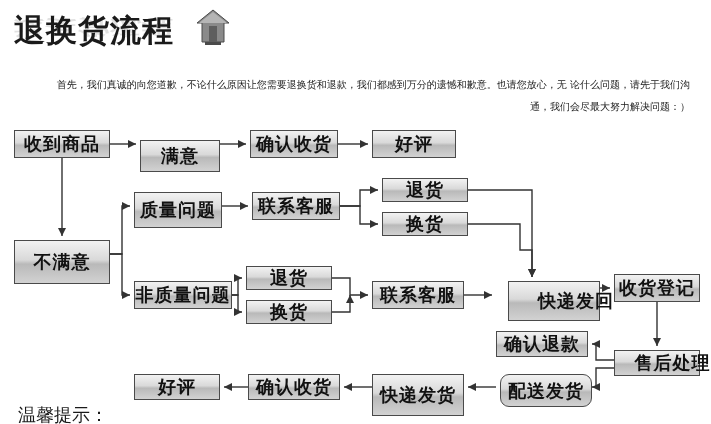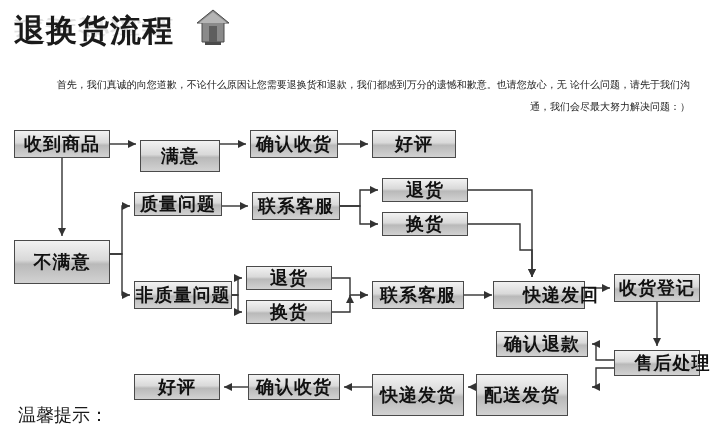--- a/index.html
+++ b/index.html
@@ -130,33 +130,33 @@
 
       <path d="M248,387 L224,387"></path>
     </g>
   </svg>
 
   <div id="nodes">
       <div class="box" style="left: 14px; top: 130px; width: 96px; height: 28px;">收到商品</div>
       <div class="box" style="left: 140px; top: 140px; width: 80px; height: 32px;">满意</div>
       <div class="box" style="left: 250px; top: 130px; width: 88px; height: 28px;">确认收货</div>
       <div class="box" style="left: 372px; top: 130px; width: 84px; height: 28px;">好评</div>
-      <div class="box" style="left: 134px; top: 192px; width: 88px; height: 24px;">质量问题</div>
+      <div class="box" style="left: 134px; top: 192px; width: 88px; height: 36px;">质量问题</div>
       <div class="box" style="left: 252px; top: 192px; width: 88px; height: 28px;">联系客服</div>
       <div class="box" style="left: 382px; top: 178px; width: 86px; height: 24px;">退货</div>
       <div class="box" style="left: 382px; top: 212px; width: 86px; height: 24px;">换货</div>
       <div class="box" style="left: 14px; top: 240px; width: 96px; height: 44px;">不满意</div>
       <div class="box" style="left: 134px; top: 281px; width: 98px; height: 28px;">非质量问题</div>
       <div class="box" style="left: 246px; top: 266px; width: 86px; height: 24px;">退货</div>
       <div class="box" style="left: 246px; top: 300px; width: 86px; height: 24px;">换货</div>
       <div class="box" style="left: 372px; top: 281px; width: 92px; height: 28px;">联系客服</div>
-      <div class="box" style="left: 493px; top: 281px; width: 92px; height: 28px; padding-left: 44px;">快递发回</div>
+      <div class="box" style="left: 508px; top: 281px; width: 92px; height: 40px; padding-left: 44px;">快递发回</div>
       <div class="box" style="left: 614px; top: 274px; width: 86px; height: 28px;">收货登记</div>
       <div class="box" style="left: 496px; top: 331px; width: 92px; height: 26px;">确认退款</div>
       <div class="box" style="left: 614px; top: 350px; width: 86px; height: 26px; padding-left: 31px;">售后处理</div>
-      <div class="box" style="left: 476px; top: 374px; width: 92px; height: 42px;">配送发货</div>
+      <div class="box" style="left: 500px; top: 374px; width: 92px; height: 33px; border-radius: 9px;">配送发货</div>
       <div class="box" style="left: 372px; top: 374px; width: 92px; height: 42px;">快递发货</div>
       <div class="box" style="left: 248px; top: 374px; width: 92px; height: 26px;">确认收货</div>
       <div class="box" style="left: 134px; top: 374px; width: 86px; height: 26px;">好评</div>
     </div>
 
   <div class="tips">温馨提示：</div>
 </div>
 
 </body></html>

